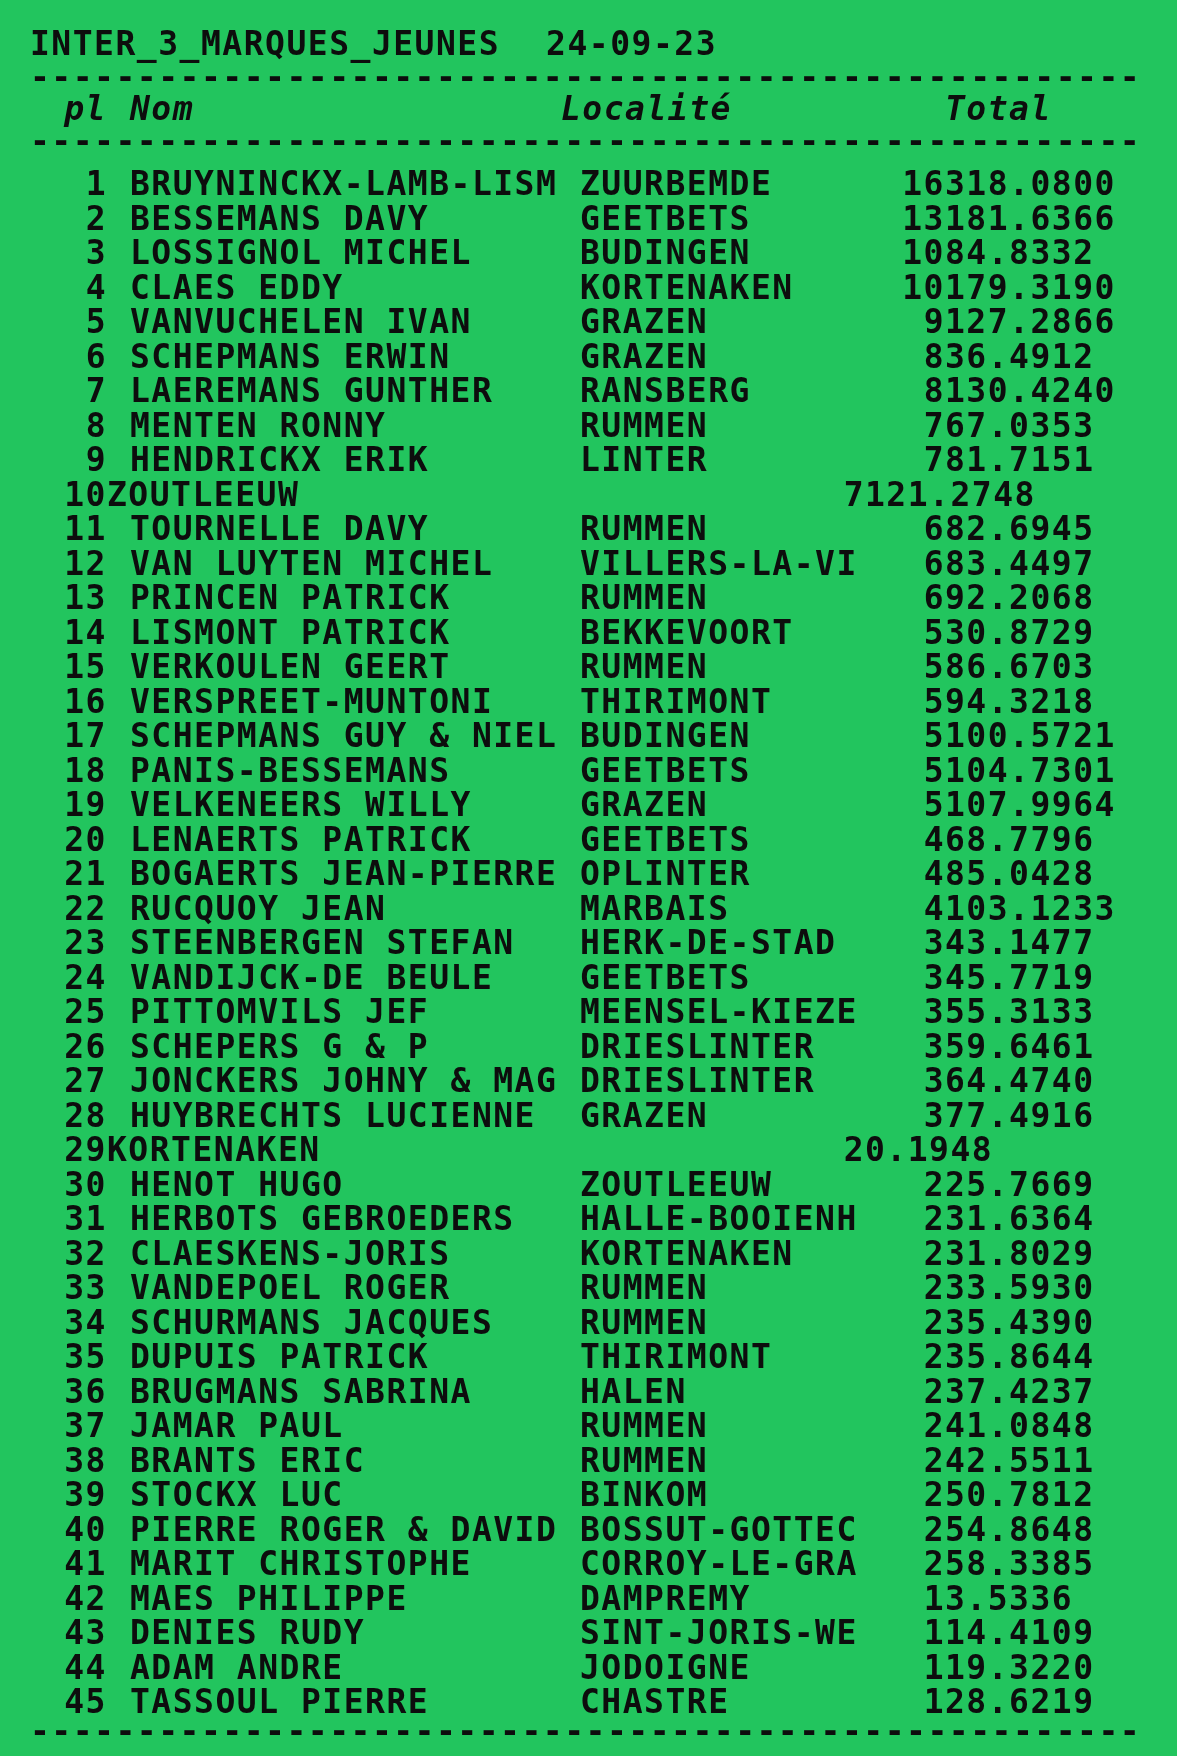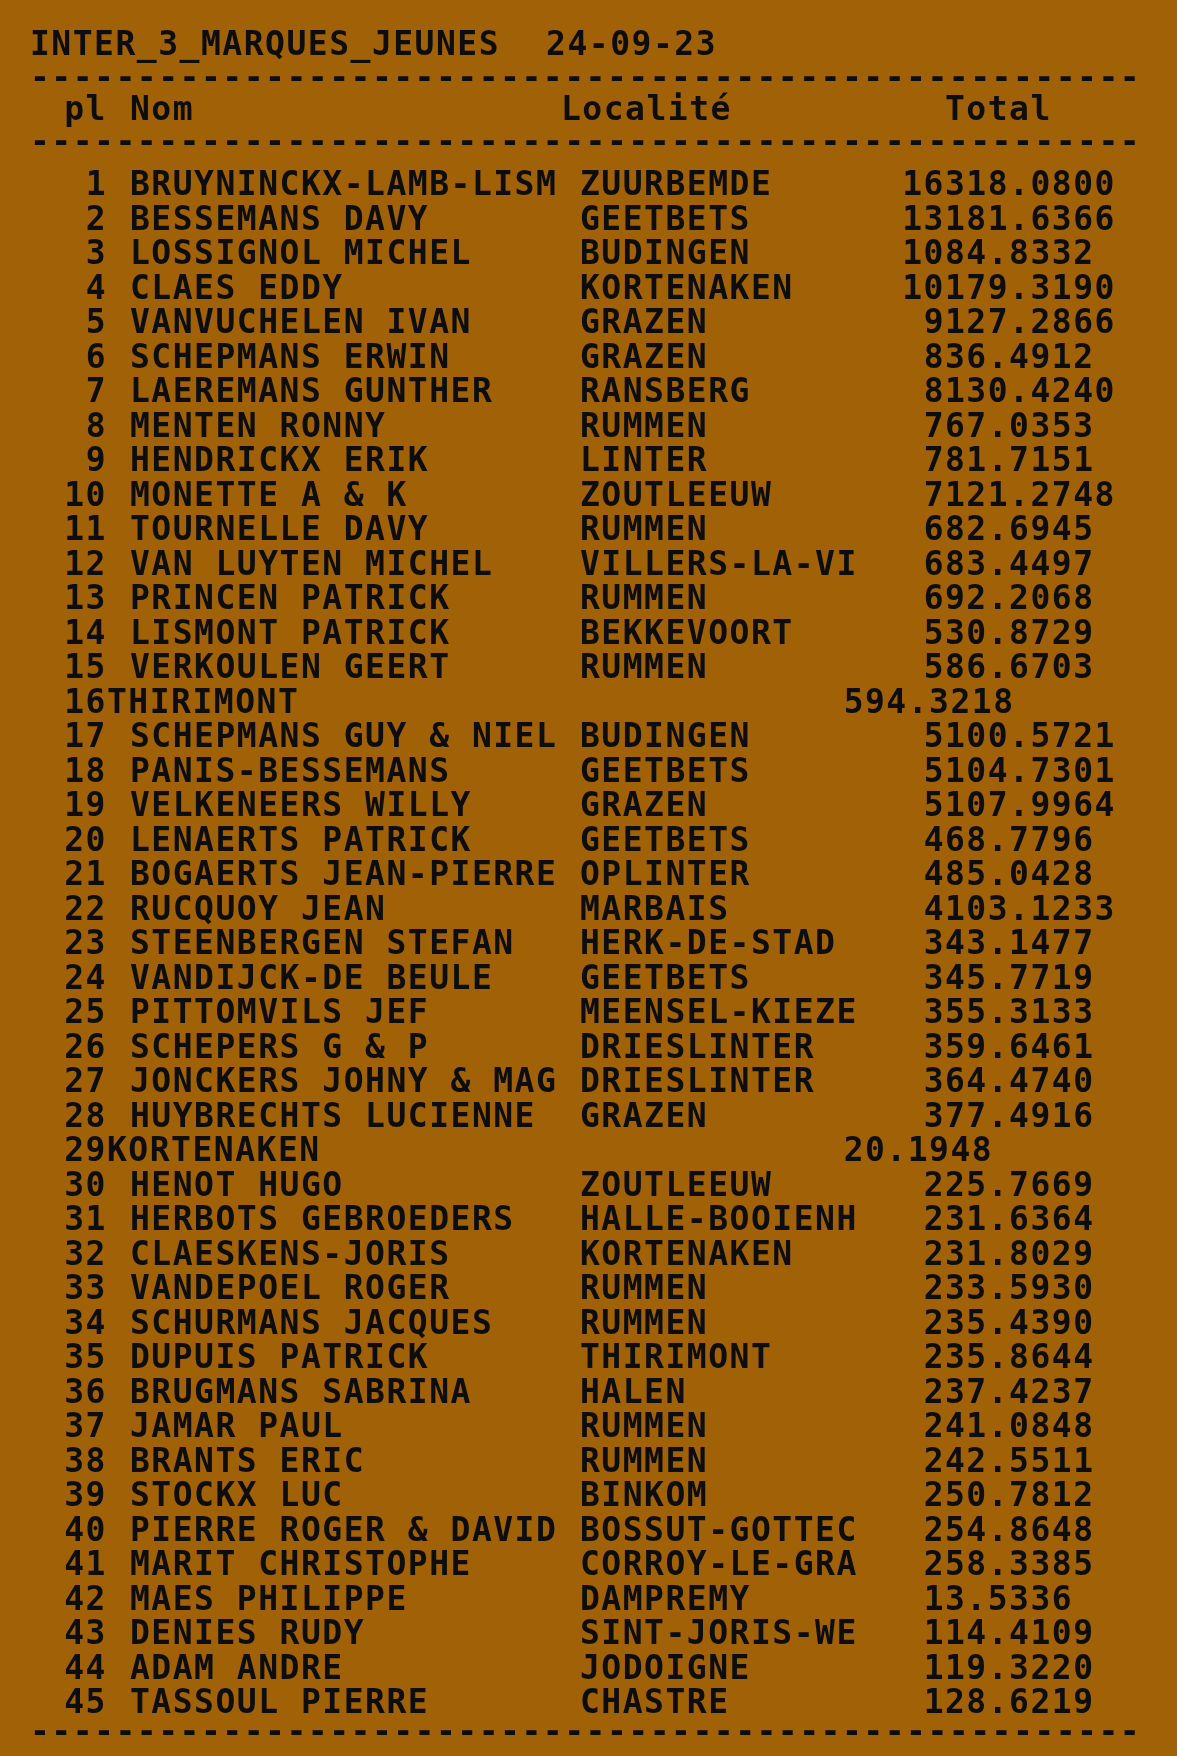--- a/index.html
+++ b/index.html
@@ -4,21 +4,21 @@
 <style>
   html, body {
     margin: 0;
     padding: 0;
     background: #ffffff;
   }
   .page {
     position: relative;
     width: 1177px;
     height: 1756px;
-    background: #a16207;
+    background: #22c55e;
     box-sizing: border-box;
     padding: 24px 27px 0 30px;
     font-family: "DejaVu Sans Mono", "Liberation Mono", monospace;
     font-weight: bold;
     color: #0d0d0d;
     letter-spacing: 1.5px;
     overflow: hidden;
   }
   .title-row {
     display: flex;
@@ -32,21 +32,21 @@
     font-size: 33px;
     white-space: nowrap;
     overflow: hidden;
   }
   .grid-row {
     display: grid;
     grid-template-columns: 77px 473px 285px 80px 205px;
     font-size: 33px;
     white-space: nowrap;
   }
-  .header-row { line-height: 38px; }
+  .header-row { line-height: 38px; font-style: italic; }
   .c-pl  { text-align: right; }
   .c-nom { padding-left: 23px; overflow: hidden; }
   .c-loc { overflow: hidden; }
   .c-cnt { text-align: right; }
   .c-tot { text-align: left; }
   .header-row .c-loc { margin-left: -19px; }
   .rows {
     margin-top: 13px;
   }
   .rows .grid-row {
@@ -136,21 +136,20 @@
   </div>
       <div class="grid-row">
     <span class="c-pl">9</span>
     <span class="c-nom">HENDRICKX ERIK</span>
     <span class="c-loc">LINTER</span>
     <span class="c-cnt">7</span>
     <span class="c-tot">81.7151</span>
   </div>
       <div class="grid-row">
     <span class="c-pl">10</span>
-    <span class="c-nom">MONETTE A &amp; K</span>
     <span class="c-loc">ZOUTLEEUW</span>
     <span class="c-cnt">7</span>
     <span class="c-tot">121.2748</span>
   </div>
       <div class="grid-row">
     <span class="c-pl">11</span>
     <span class="c-nom">TOURNELLE DAVY</span>
     <span class="c-loc">RUMMEN</span>
     <span class="c-cnt">6</span>
     <span class="c-tot">82.6945</span>
@@ -178,20 +177,21 @@
   </div>
       <div class="grid-row">
     <span class="c-pl">15</span>
     <span class="c-nom">VERKOULEN GEERT</span>
     <span class="c-loc">RUMMEN</span>
     <span class="c-cnt">5</span>
     <span class="c-tot">86.6703</span>
   </div>
       <div class="grid-row">
     <span class="c-pl">16</span>
+    <span class="c-nom">VERSPREET-MUNTONI</span>
     <span class="c-loc">THIRIMONT</span>
     <span class="c-cnt">5</span>
     <span class="c-tot">94.3218</span>
   </div>
       <div class="grid-row">
     <span class="c-pl">17</span>
     <span class="c-nom">SCHEPMANS GUY &amp; NIEL</span>
     <span class="c-loc">BUDINGEN</span>
     <span class="c-cnt">5</span>
     <span class="c-tot">100.5721</span>

